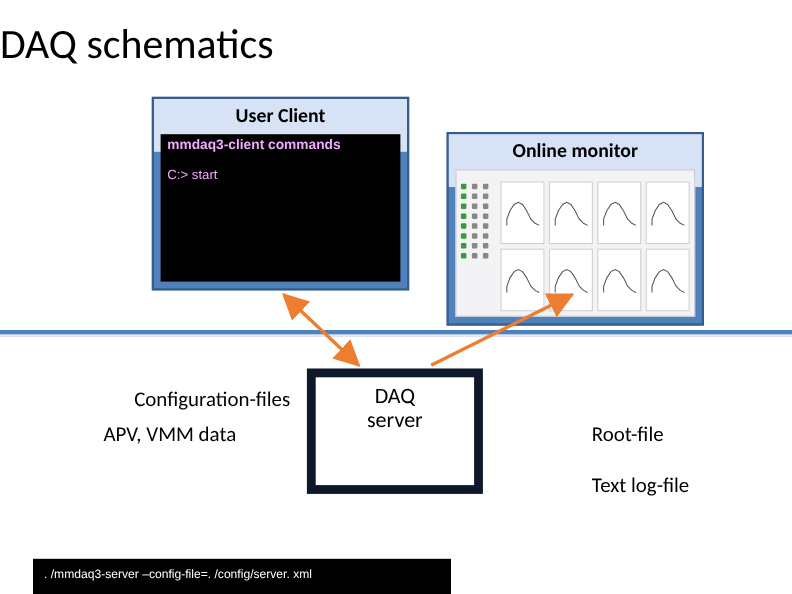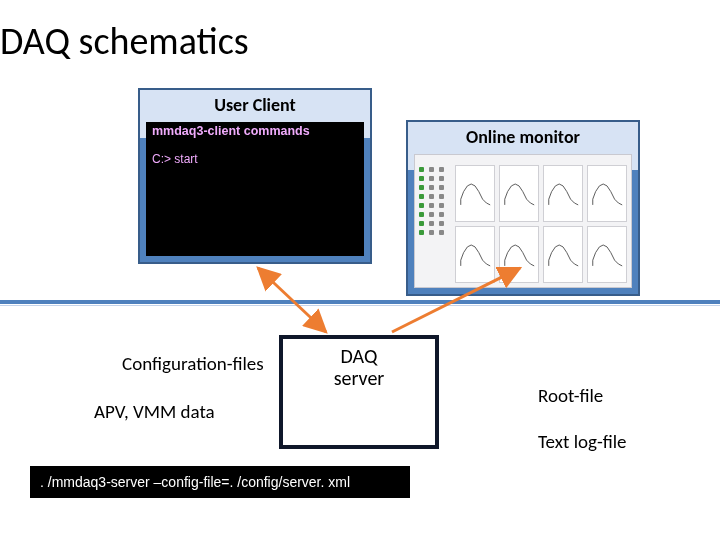--- a/index.html
+++ b/index.html
@@ -105,39 +105,39 @@
     border-bottom: 1px solid #c4d3ea;
     height: 6px;
   }
 
   
   .daq {
     position: absolute;
     left: 279px; top: 335px;
     width: 160px; height: 114px;
     background: #fff;
-    border: 4px solid #0f172a;
+    border: 8px solid #0f172a;
     text-align: center;
     font-size: 20px;
     padding-top: 6px;
     line-height: 1.1;
   }
 
   
   .lbl { position: absolute; color: #000; font-size: 19px; }
 
   
   .cmdbar {
     position: absolute;
-    left: 30px; top: 466px;
+    left: 30px; top: 508px;
     width: 380px; height: 32px;
     background: #000;
     color: #fff;
     font-family: Arial, sans-serif;
-    font-size: 14px;
+    font-size: 11px;
     padding: 8px 10px 0;
     white-space: nowrap;
   }
 
   
   svg.arrows {
     position: absolute;
     left: 0; top: 0; width: 720px; height: 540px;
     pointer-events: none;
   }
@@ -219,21 +219,21 @@
 </div>
 
 <div class="hr"></div>
 
 <div class="daq">
   <div>DAQ</div>
   <div>server</div>
 </div>
 
 <div class="lbl" style="left:78px; top:352px;margin-left:44px;">Configuration-files</div>
-<div class="lbl" style="left:94px; top:400px;">APV, VMM data</div>
+<div class="lbl" style="left:94px; top:384px;">APV, VMM data</div>
 <div class="lbl" style="left:538px; top:384px;">Root-file</div>
 <div class="lbl" style="left:538px; top:430px;text-align:center;">Text log-file</div>
 
 <div class="cmdbar">. /mmdaq3-server –config-file=. /config/server. xml</div>
 
 <svg class="arrows">
   <defs>
     <marker id="ah" viewBox="0 0 10 10" refX="9" refY="5" markerWidth="8" markerHeight="8" orient="auto-start-reverse">
       <path d="M0 0 L10 5 L0 10 z" fill="#ed7d31"></path>
     </marker>

